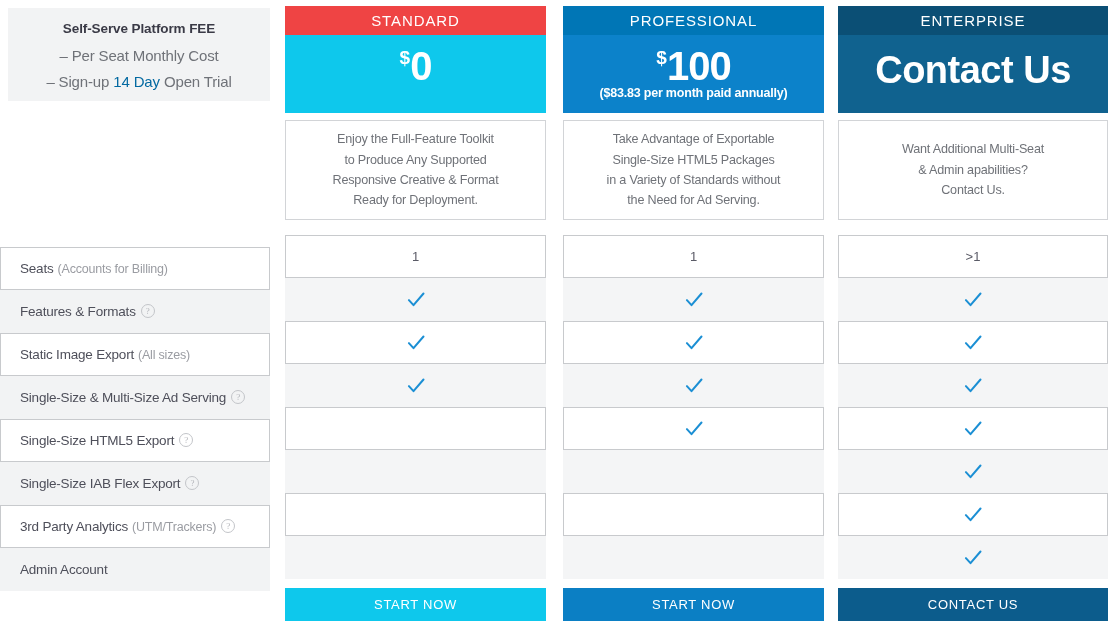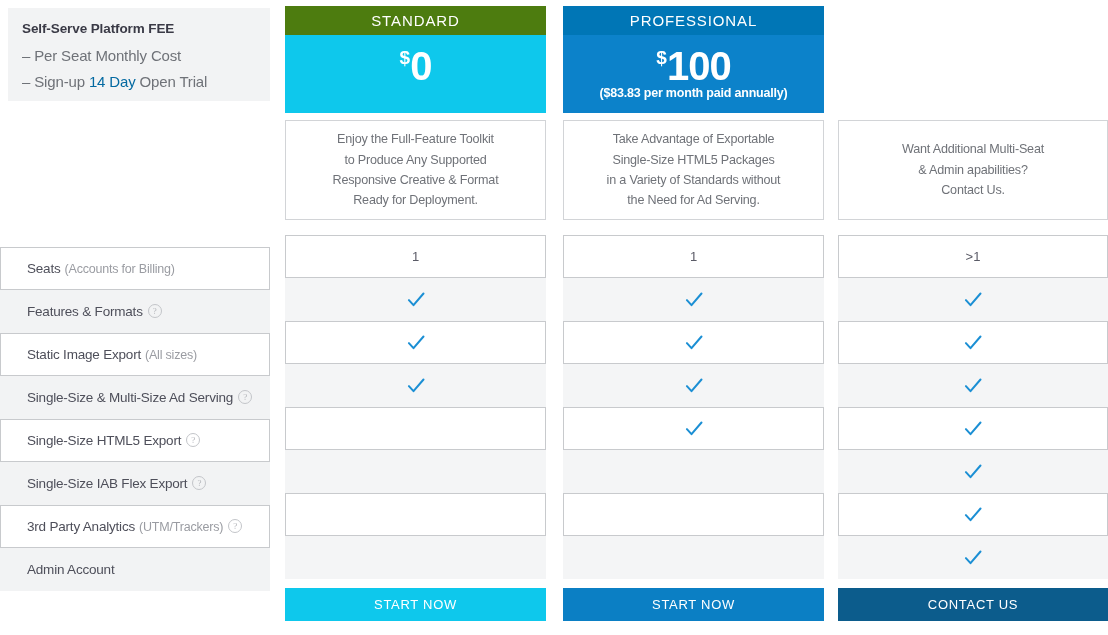--- a/index.html
+++ b/index.html
@@ -21,20 +21,21 @@
     position: absolute;
     left: 8px;
     top: 8px;
     width: 262px;
   }
   .promo-box {
     background: #f2f3f4;
     padding: 13px 14px 14px 14px;
     height: 93px;
     box-sizing: border-box;
+    text-align: center;
   }
   .promo-title {
     font-size: 13.5px;
     font-weight: bold;
     color: #3a3a46;
     letter-spacing: -0.1px;
     margin-bottom: 7px;
   }
   .promo-line {
     font-size: 15px;
@@ -49,21 +50,21 @@
     position: absolute;
     left: 0;
     top: 247px;
     width: 270px;
   }
   .frow {
     height: 43px;
     box-sizing: border-box;
     display: flex;
     align-items: center;
-    padding-left: 26px;
+    padding-left: 19px;
     font-size: 13.5px;
     color: #4e4f5a;
     letter-spacing: -0.2px;
     white-space: nowrap;
   }
   .frow.boxed {
     background: #ffffff;
     border: 1px solid #c8cacd;
   }
   .frow.shaded {
@@ -261,21 +262,21 @@
       <span class="qmark">?</span>
     </div>
     <div class="frow shaded">
       <span>Admin Account</span>
     </div>
   </div>
 
 <div class="cols" id="cols">
     <div class="col c0">
       <div class="plan-head">
-        <div class="strip" style="background: #4d7c0f;">STANDARD</div>
+        <div class="strip" style="background: #ef4444;">STANDARD</div>
         <div class="body" style="background: rgb(14, 200, 236);">
           <div class="price"><span class="cur">$</span><span>0</span></div>
         </div>
       </div>
       <div class="desc-box">
         <p>Enjoy the Full-Feature Toolkit<br>to Produce Any Supported<br>Responsive Creative &amp; Format<br>Ready for Deployment.</p>
       </div>
       <div class="cells">
         <div class="cell boxed">
           <span>1</span>
@@ -337,20 +338,26 @@
             <path d="M3.5 12.2 L9 18.2 L21 4.2" fill="none" stroke="#1b8fd4" stroke-width="2.4" stroke-linecap="round" stroke-linejoin="round"></path>
           </svg>
         </div>
         <div class="cell shaded"></div>
         <div class="cell boxed"></div>
         <div class="cell shaded"></div>
       </div>
       <div class="cta" style="background: rgb(11, 127, 196);">START NOW</div>
     </div>
     <div class="col c2">
+      <div class="plan-head">
+        <div class="strip" style="background: rgb(11, 79, 117);">ENTERPRISE</div>
+        <div class="body" style="background: rgb(16, 98, 143);">
+          <div class="price contact"><span>Contact Us</span></div>
+        </div>
+      </div>
       <div class="desc-box">
         <p>Want Additional Multi-Seat<br>&amp; Admin apabilities?<br>Contact Us.</p>
       </div>
       <div class="cells">
         <div class="cell boxed">
           <span>&gt;1</span>
         </div>
         <div class="cell shaded">
           <svg class="check" viewBox="0 0 24 24">
             <path d="M3.5 12.2 L9 18.2 L21 4.2" fill="none" stroke="#1b8fd4" stroke-width="2.4" stroke-linecap="round" stroke-linejoin="round"></path>

